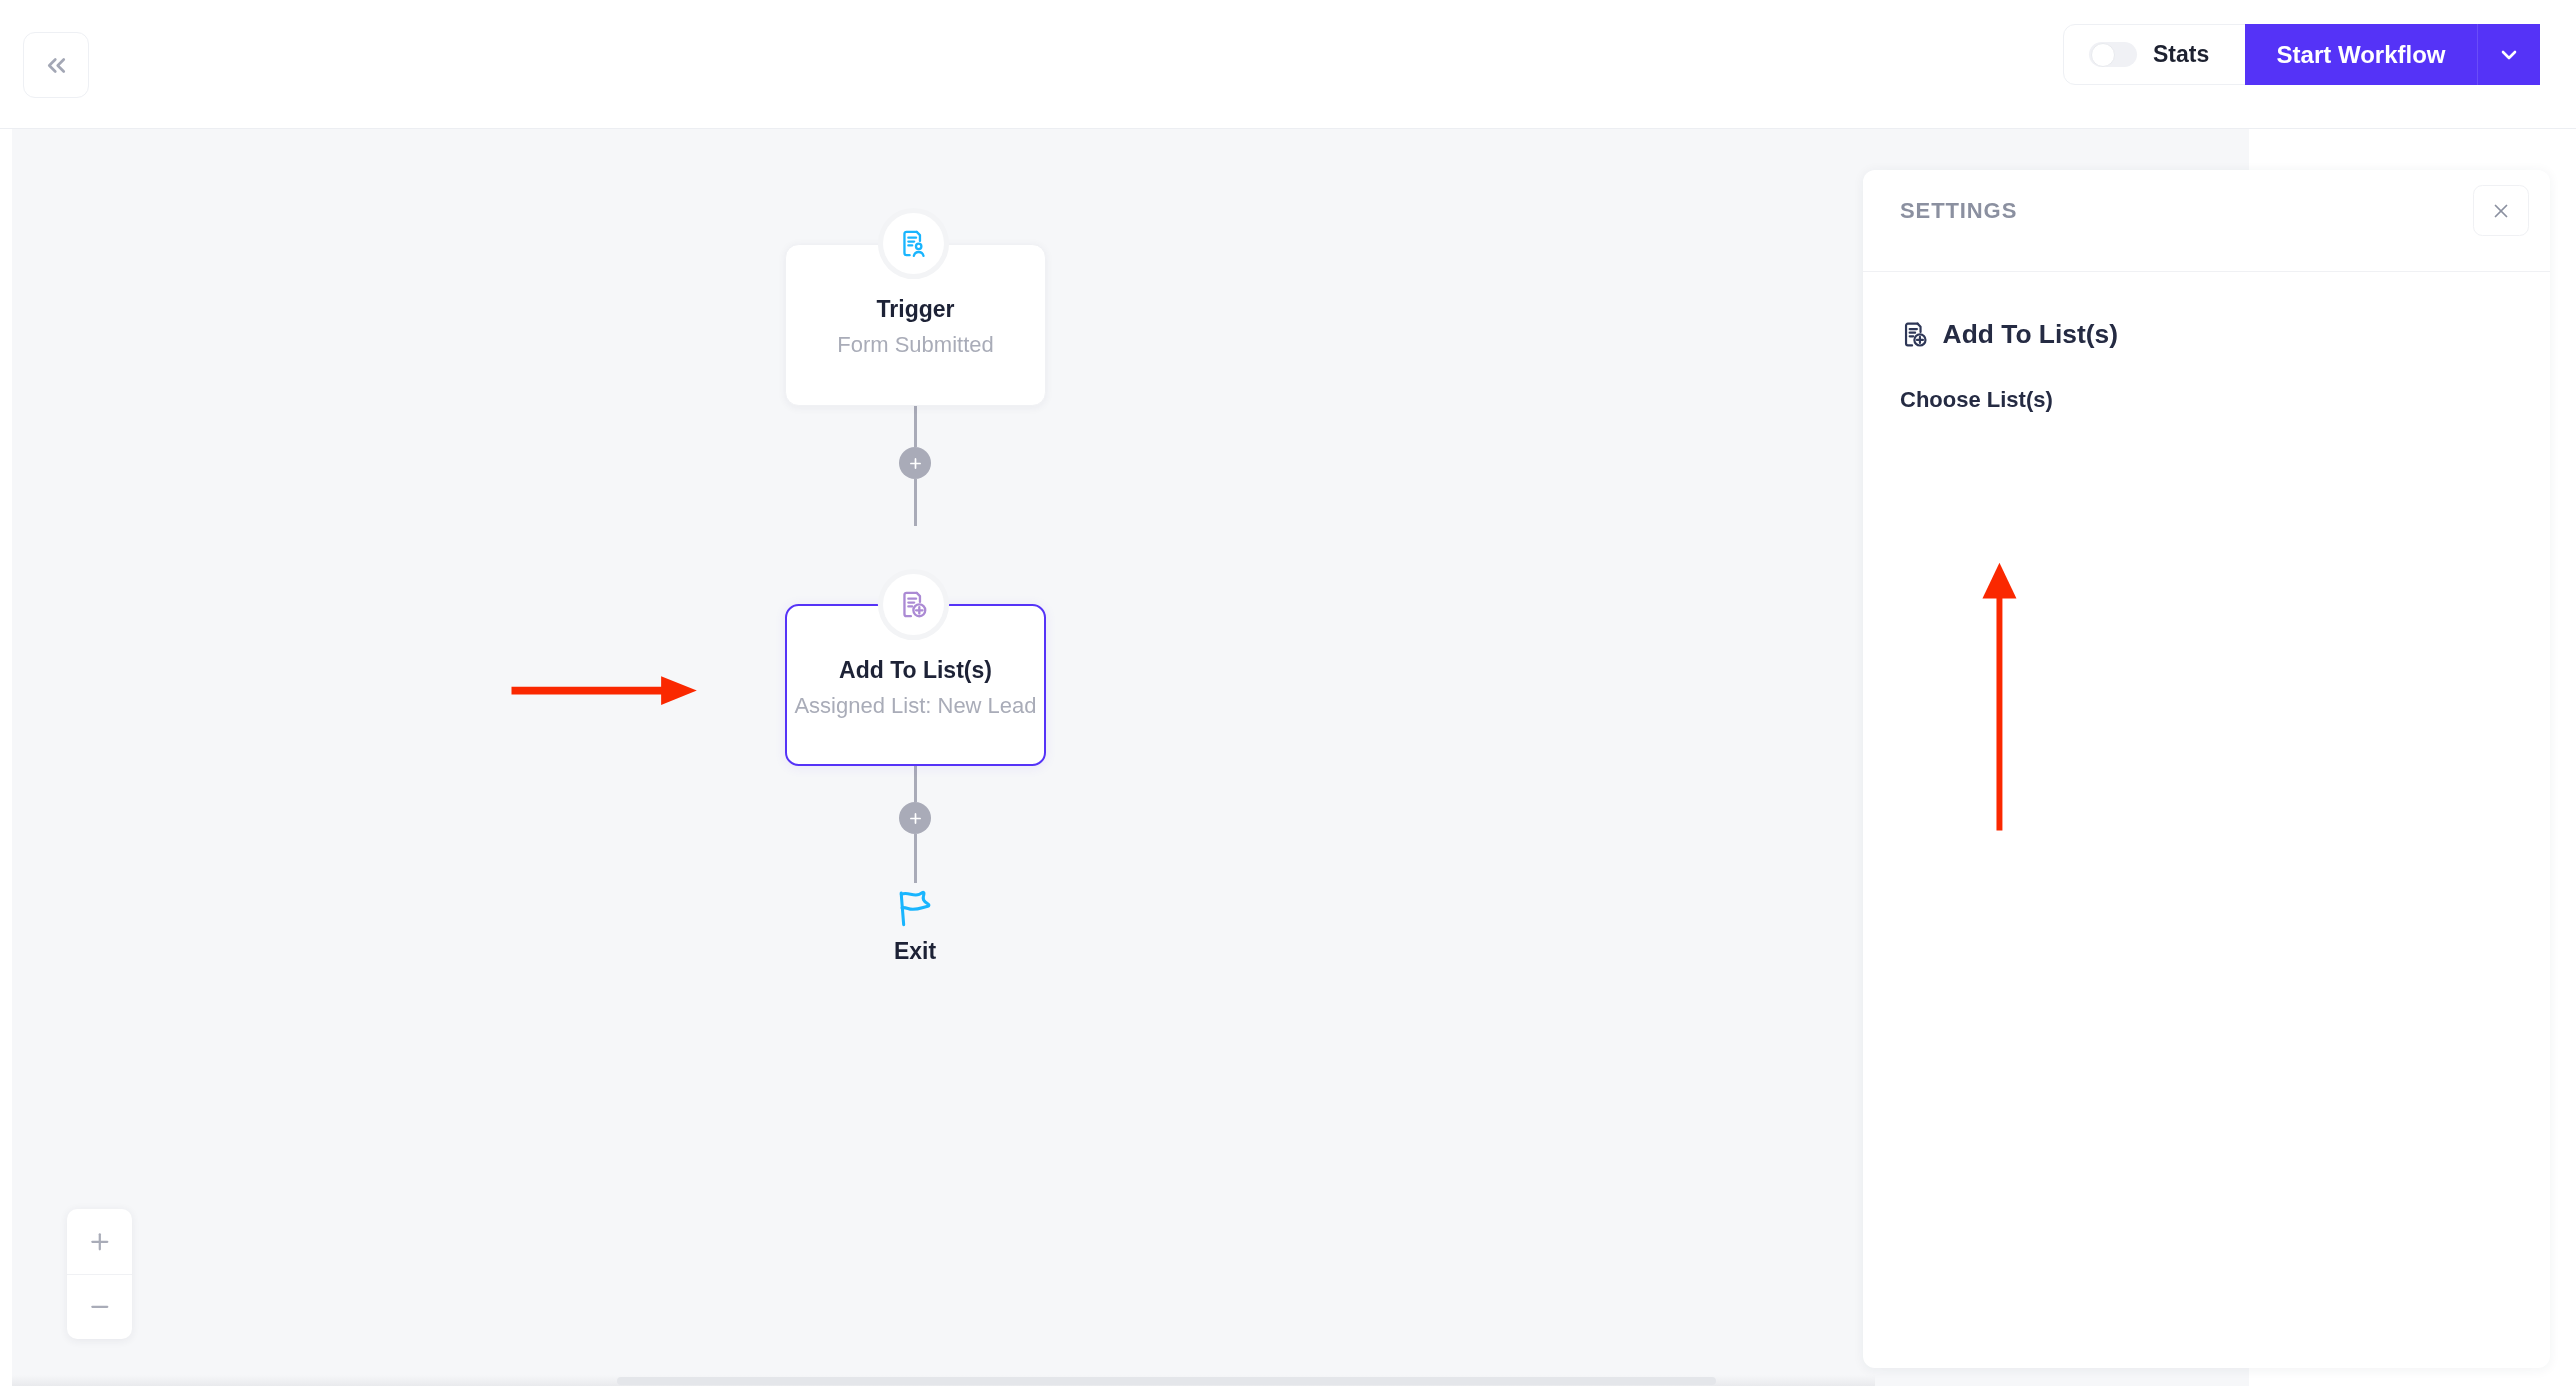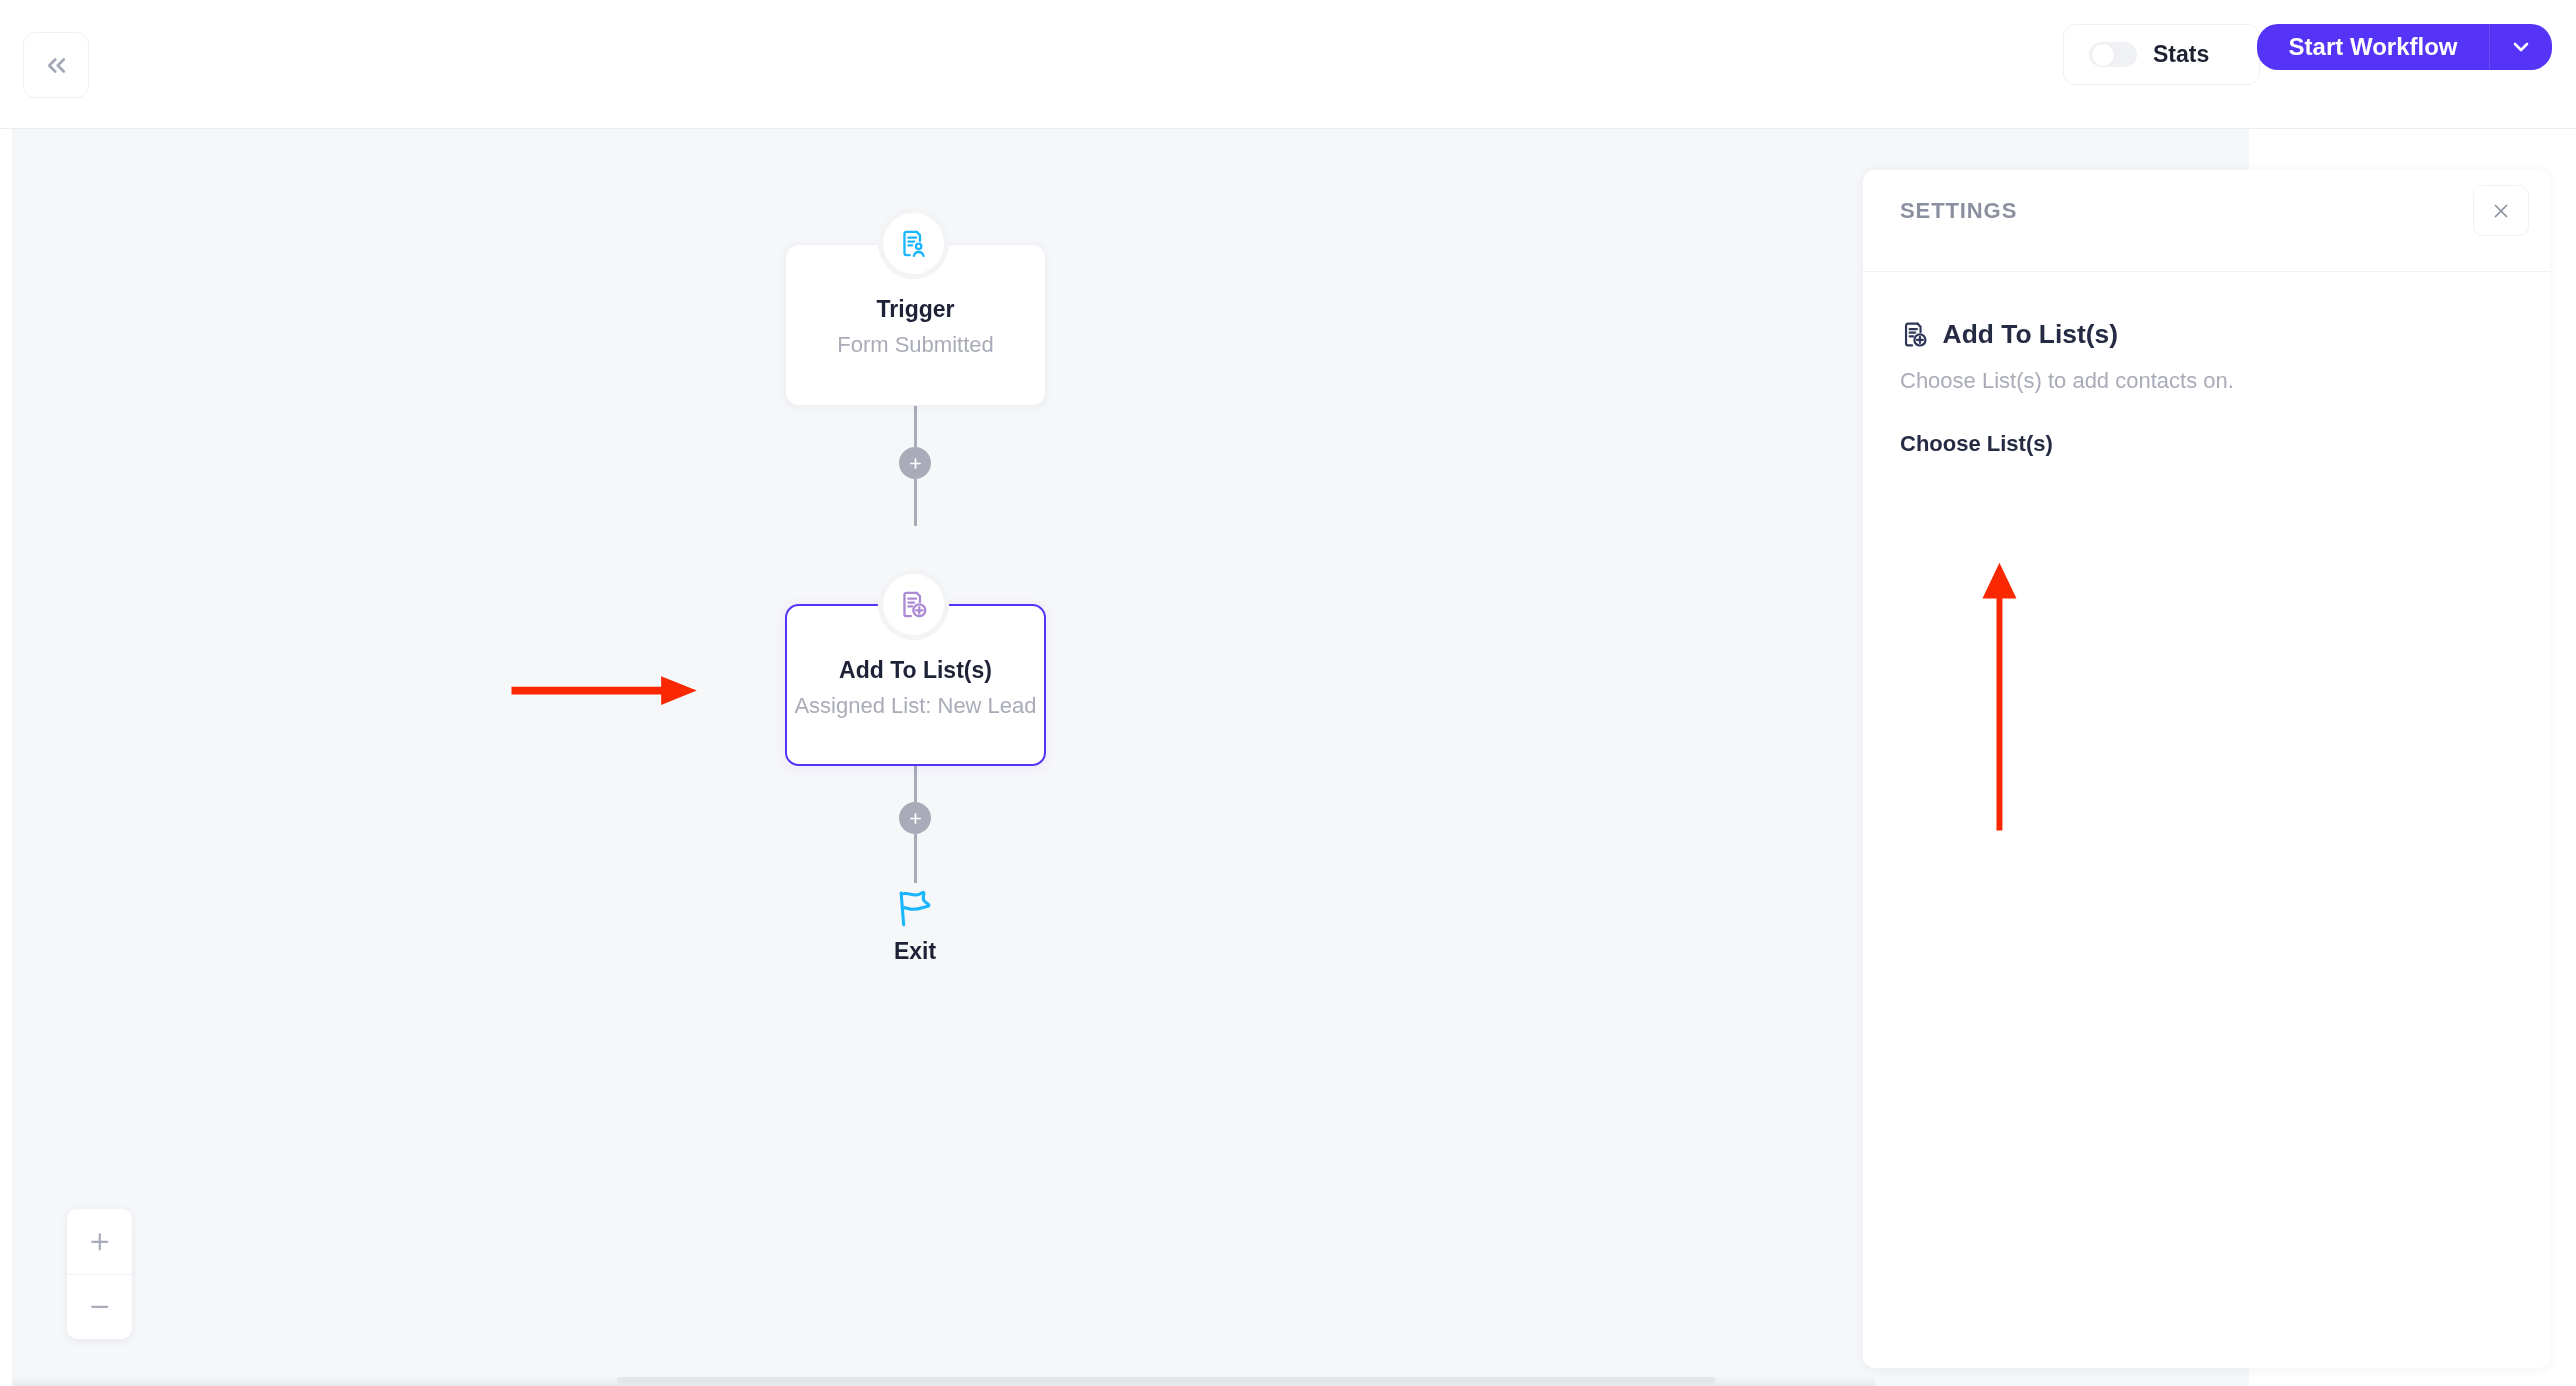--- a/index.html
+++ b/index.html
@@ -107,25 +107,25 @@
   }
 
   .stats-label {
     font-size: 23px;
     font-weight: bold;
     color: #1d2130;
   }
 
   .start-btn-group {
     position: absolute;
-    right: 24px; top: 24px;
-    height: 46px;
+    right: 36px; top: 24px;
+    height: 61px;
     display: flex;
     background: #5533f7;
-    border-radius: 21px;
+    border-radius: 0;
     overflow: hidden;
     cursor: pointer;
   }
 
   .start-btn-main {
     display: flex;
     align-items: center;
     padding: 0 31.5px;
     font-size: 24px;
     font-weight: bold;
@@ -533,21 +533,20 @@
           <line x1="8" y1="7.5" x2="14" y2="7.5"></line>
           <line x1="8" y1="10.5" x2="12.5" y2="10.5"></line>
           <line x1="8" y1="13.5" x2="11" y2="13.5"></line>
           <circle cx="16.5" cy="16.5" r="4.6"></circle>
           <line x1="16.5" y1="14" x2="16.5" y2="19"></line>
           <line x1="14" y1="16.5" x2="19" y2="16.5"></line>
         </svg>
         <div class="panel-heading-text">Add To List(s)</div>
       </div>
 
-      <div class="panel-desc">Choose List(s) to add contacts on.</div>
 
       <div class="field-label">Choose List(s)</div>
 
 
     </div>
   </div>
 
   <svg class="annotation" style="left:503px; top:664px;" width="204" height="60" viewBox="0 0 240 70">
     <line x1="10" y1="31" x2="192" y2="31" stroke="#fa2800" stroke-width="9"></line>
     <polygon points="186,14 228,31 186,48" fill="#fa2800"></polygon>

